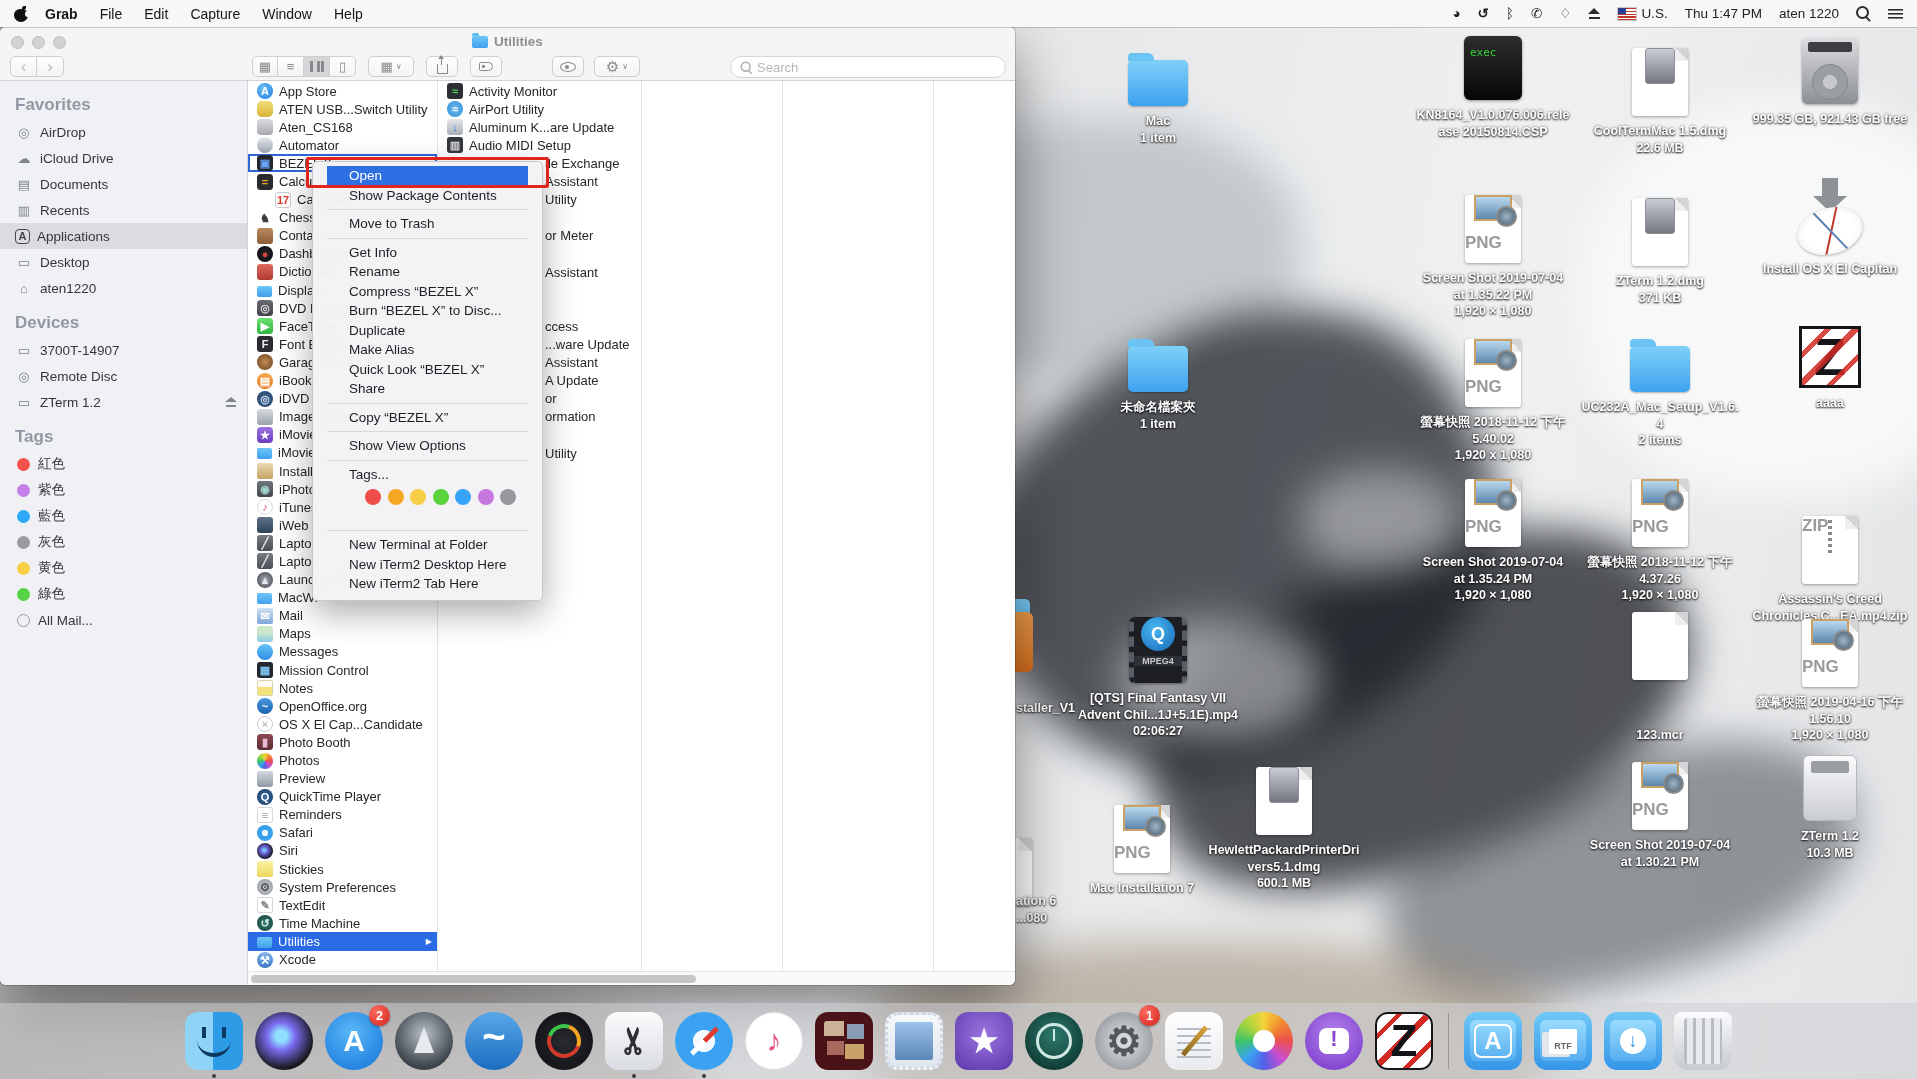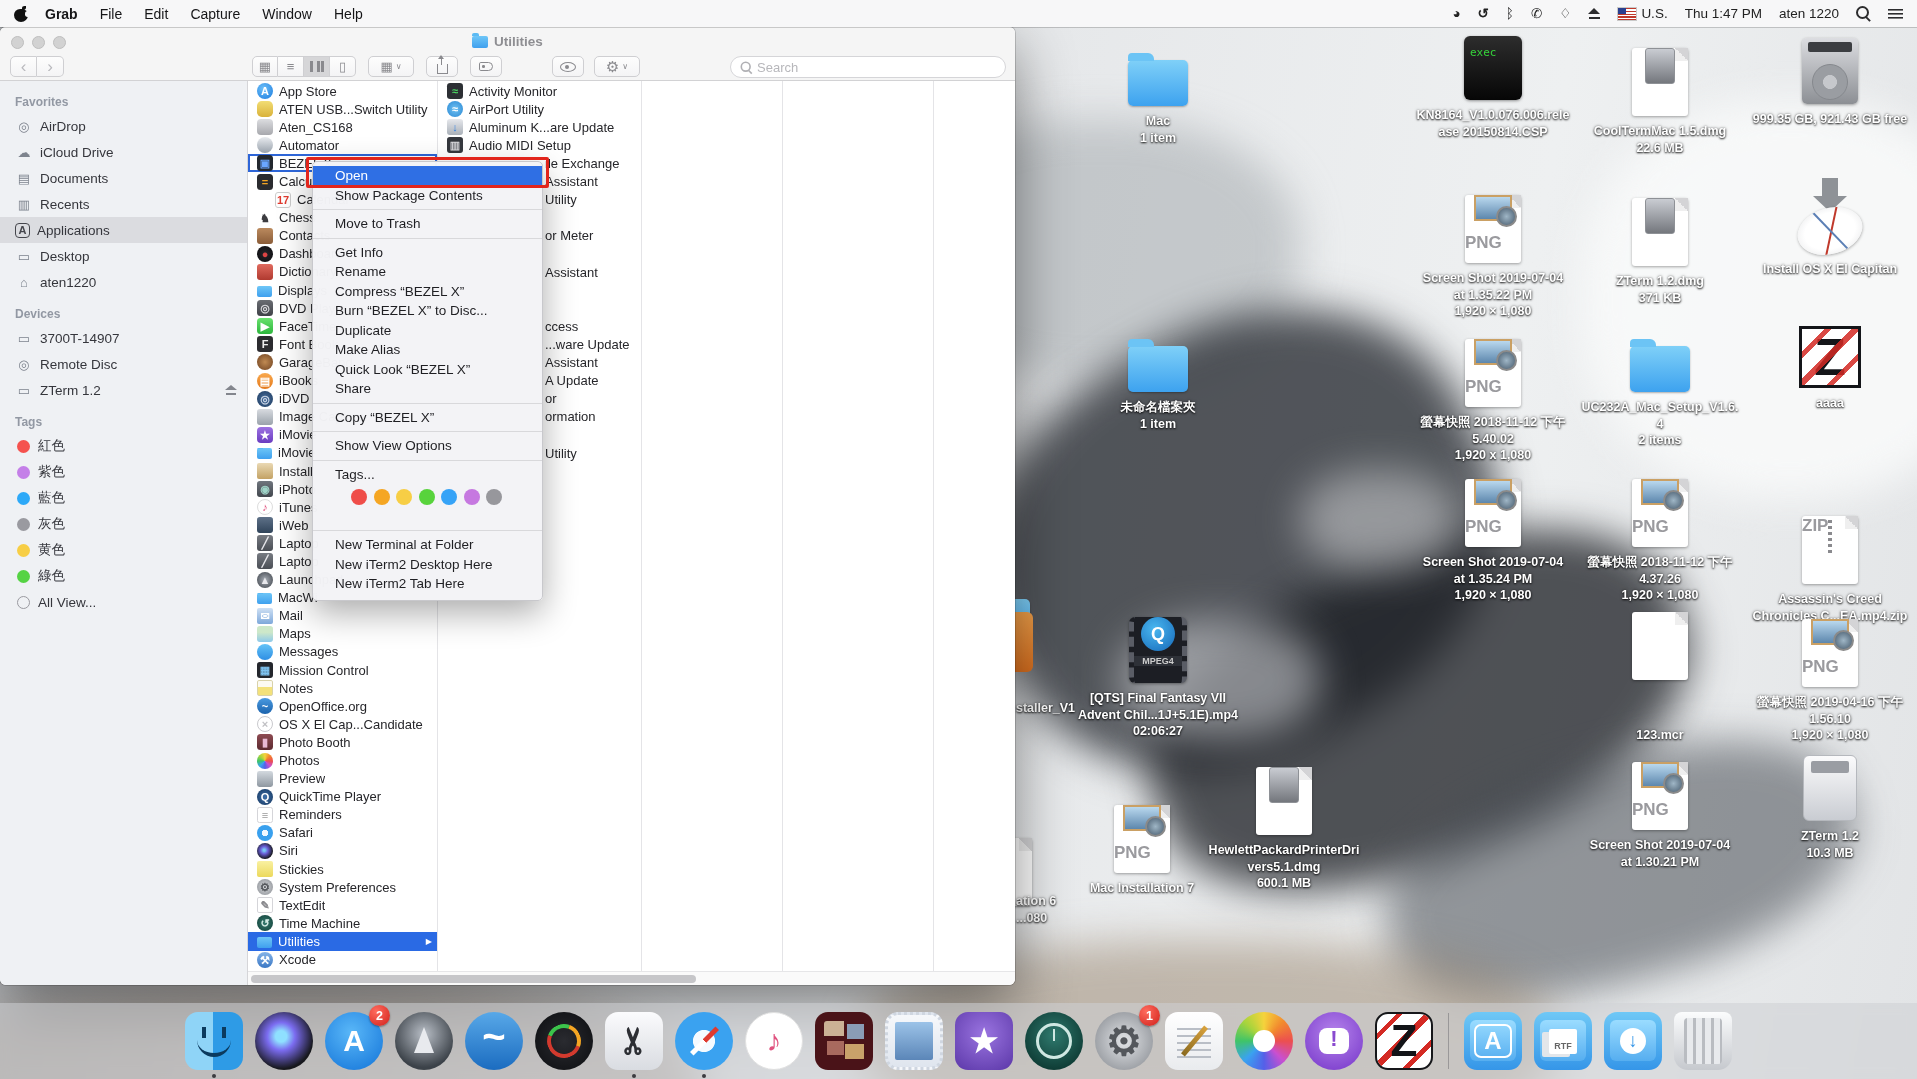--- a/index.html
+++ b/index.html
@@ -85,21 +85,21 @@
   .searchwrap{position:absolute;left:730px;width:276px;height:22px}
   .searchfield{width:100%;height:100%;border:1px solid #d5d5d8;border-radius:11px;background:#fff;
                padding:0 8px 0 26px;font-size:13px;color:#333;outline:none;font-family:"Liberation Sans",sans-serif}
   .searchfield::placeholder{color:#b7b7bb}
   .searchwrap .mag{position:absolute;left:9px;top:4px;transform:scale(.8)}
   .searchwrap .mag::before,.searchwrap .mag::after{border-color:#b0b0b4;background:#b0b0b4}
   .searchwrap .mag::before{background:transparent}
 
   
   #sidebar{position:absolute;top:54px;left:0;bottom:0;width:248px;background:#eff1f4;border-right:1px solid #d5d5d8;padding-top:14px;overflow:hidden}
-  .sbtitle{font-size:12px;font-weight:700;color:#9298a3;margin:12px 0 4px 15px}
+  .sbtitle{font-size:17px;font-weight:700;color:#9298a3;margin:12px 0 4px 15px}
   .sbtitle:first-child{margin-top:0}
   .sbrow{height:26px;display:flex;align-items:center;padding:0 10px 0 15px;font-size:13.5px;color:#35363c;gap:7px;cursor:default}
   .sbrow.sel{background:#dbdce0}
   .si{width:18px;flex:none;text-align:center;font-size:13px;color:#7d838d;line-height:1}
   .si-applications{font-weight:800;font-size:11px;border:1.6px solid #7d838d;border-radius:4px;width:15px;height:15px;line-height:12px}
   .sel .si,.sel .si-applications{color:#45464c;border-color:#45464c}
   .sblab{white-space:nowrap;overflow:hidden}
   .tagdot{width:13px;height:13px;border-radius:50%;flex:none;margin-left:2px;margin-right:1px}
   .tagdot.outline{background:transparent;border:1.6px solid #9a9aa0}
   .ej{width:12px;height:10px;position:relative;margin-left:auto;flex:none}
@@ -121,21 +121,21 @@
   .mfold{width:15px;height:11px;background:linear-gradient(#6ec6f7,#3fa0ee);border-radius:2px;position:relative;margin-top:2px}
   .mfold::before{content:"";position:absolute;top:-2.5px;left:0;width:6px;height:3px;background:#5cbaf3;border-radius:1.5px 2px 0 0}
   .cfrag{position:absolute;left:107px;font-size:13px;color:#26262a;white-space:nowrap}
 
   .hscroll{position:absolute;left:248px;right:0;bottom:0;height:14px;background:#fafafa;border-top:1px solid #e6e6e8}
   .hthumb{position:absolute;left:3px;top:3px;width:445px;height:8px;border-radius:4px;background:#c6c6c9}
 
   
   #cmenu{position:absolute;left:312px;top:161px;width:231px;background:rgba(243,243,246,.98);
          border:1px solid #c8c8cc;border-radius:5px;box-shadow:0 12px 34px rgba(0,0,0,.33);
-         padding:4px 0 6px;z-index:6;font-size:13.5px;color:#1f1f23}
+         padding:4px 14px 6px;z-index:6;font-size:13.5px;color:#1f1f23}
   .mi{height:19.5px;line-height:19.5px;padding-left:22px;position:relative;white-space:nowrap;cursor:default}
   .mi.hl{background:#2f6fe4;color:#fff}
   .msep{height:1px;background:#d8d8db;margin:4px 0}
   .mtags{height:26px;display:flex;align-items:center;padding-left:38px;gap:6.5px}
   .mdot{width:16px;height:16px;border-radius:50%}
   .mspace{height:16px}
   #redrect{position:absolute;left:306px;top:157px;width:243px;height:31px;border:3px solid #e2251c;border-radius:2px;z-index:7;pointer-events:none}
 
   
   #desktop{position:absolute;inset:0;z-index:1}
@@ -675,21 +675,21 @@
       <div class="sbrow">
         <span class="tagdot" style="background: rgb(247, 206, 69);"></span>
         <span class="sblab">黄色</span>
       </div>
       <div class="sbrow">
         <span class="tagdot" style="background: rgb(85, 211, 68);"></span>
         <span class="sblab">綠色</span>
       </div>
       <div class="sbrow">
         <span class="tagdot outline"></span>
-        <span class="sblab">All View...</span>
+        <span class="sblab">All Mail...</span>
       </div>
     </div>
 
   <div id="cols">
     <div id="col1">
         <div class="crow">
           <span class="ci" style="background: radial-gradient(circle at 40% 35%, rgb(110, 192, 248), rgb(27, 124, 224)); color: rgb(255, 255, 255); border-radius: 50%;">A</span>
           <span class="clab">App Store</span>
         </div>
         <div class="crow">

